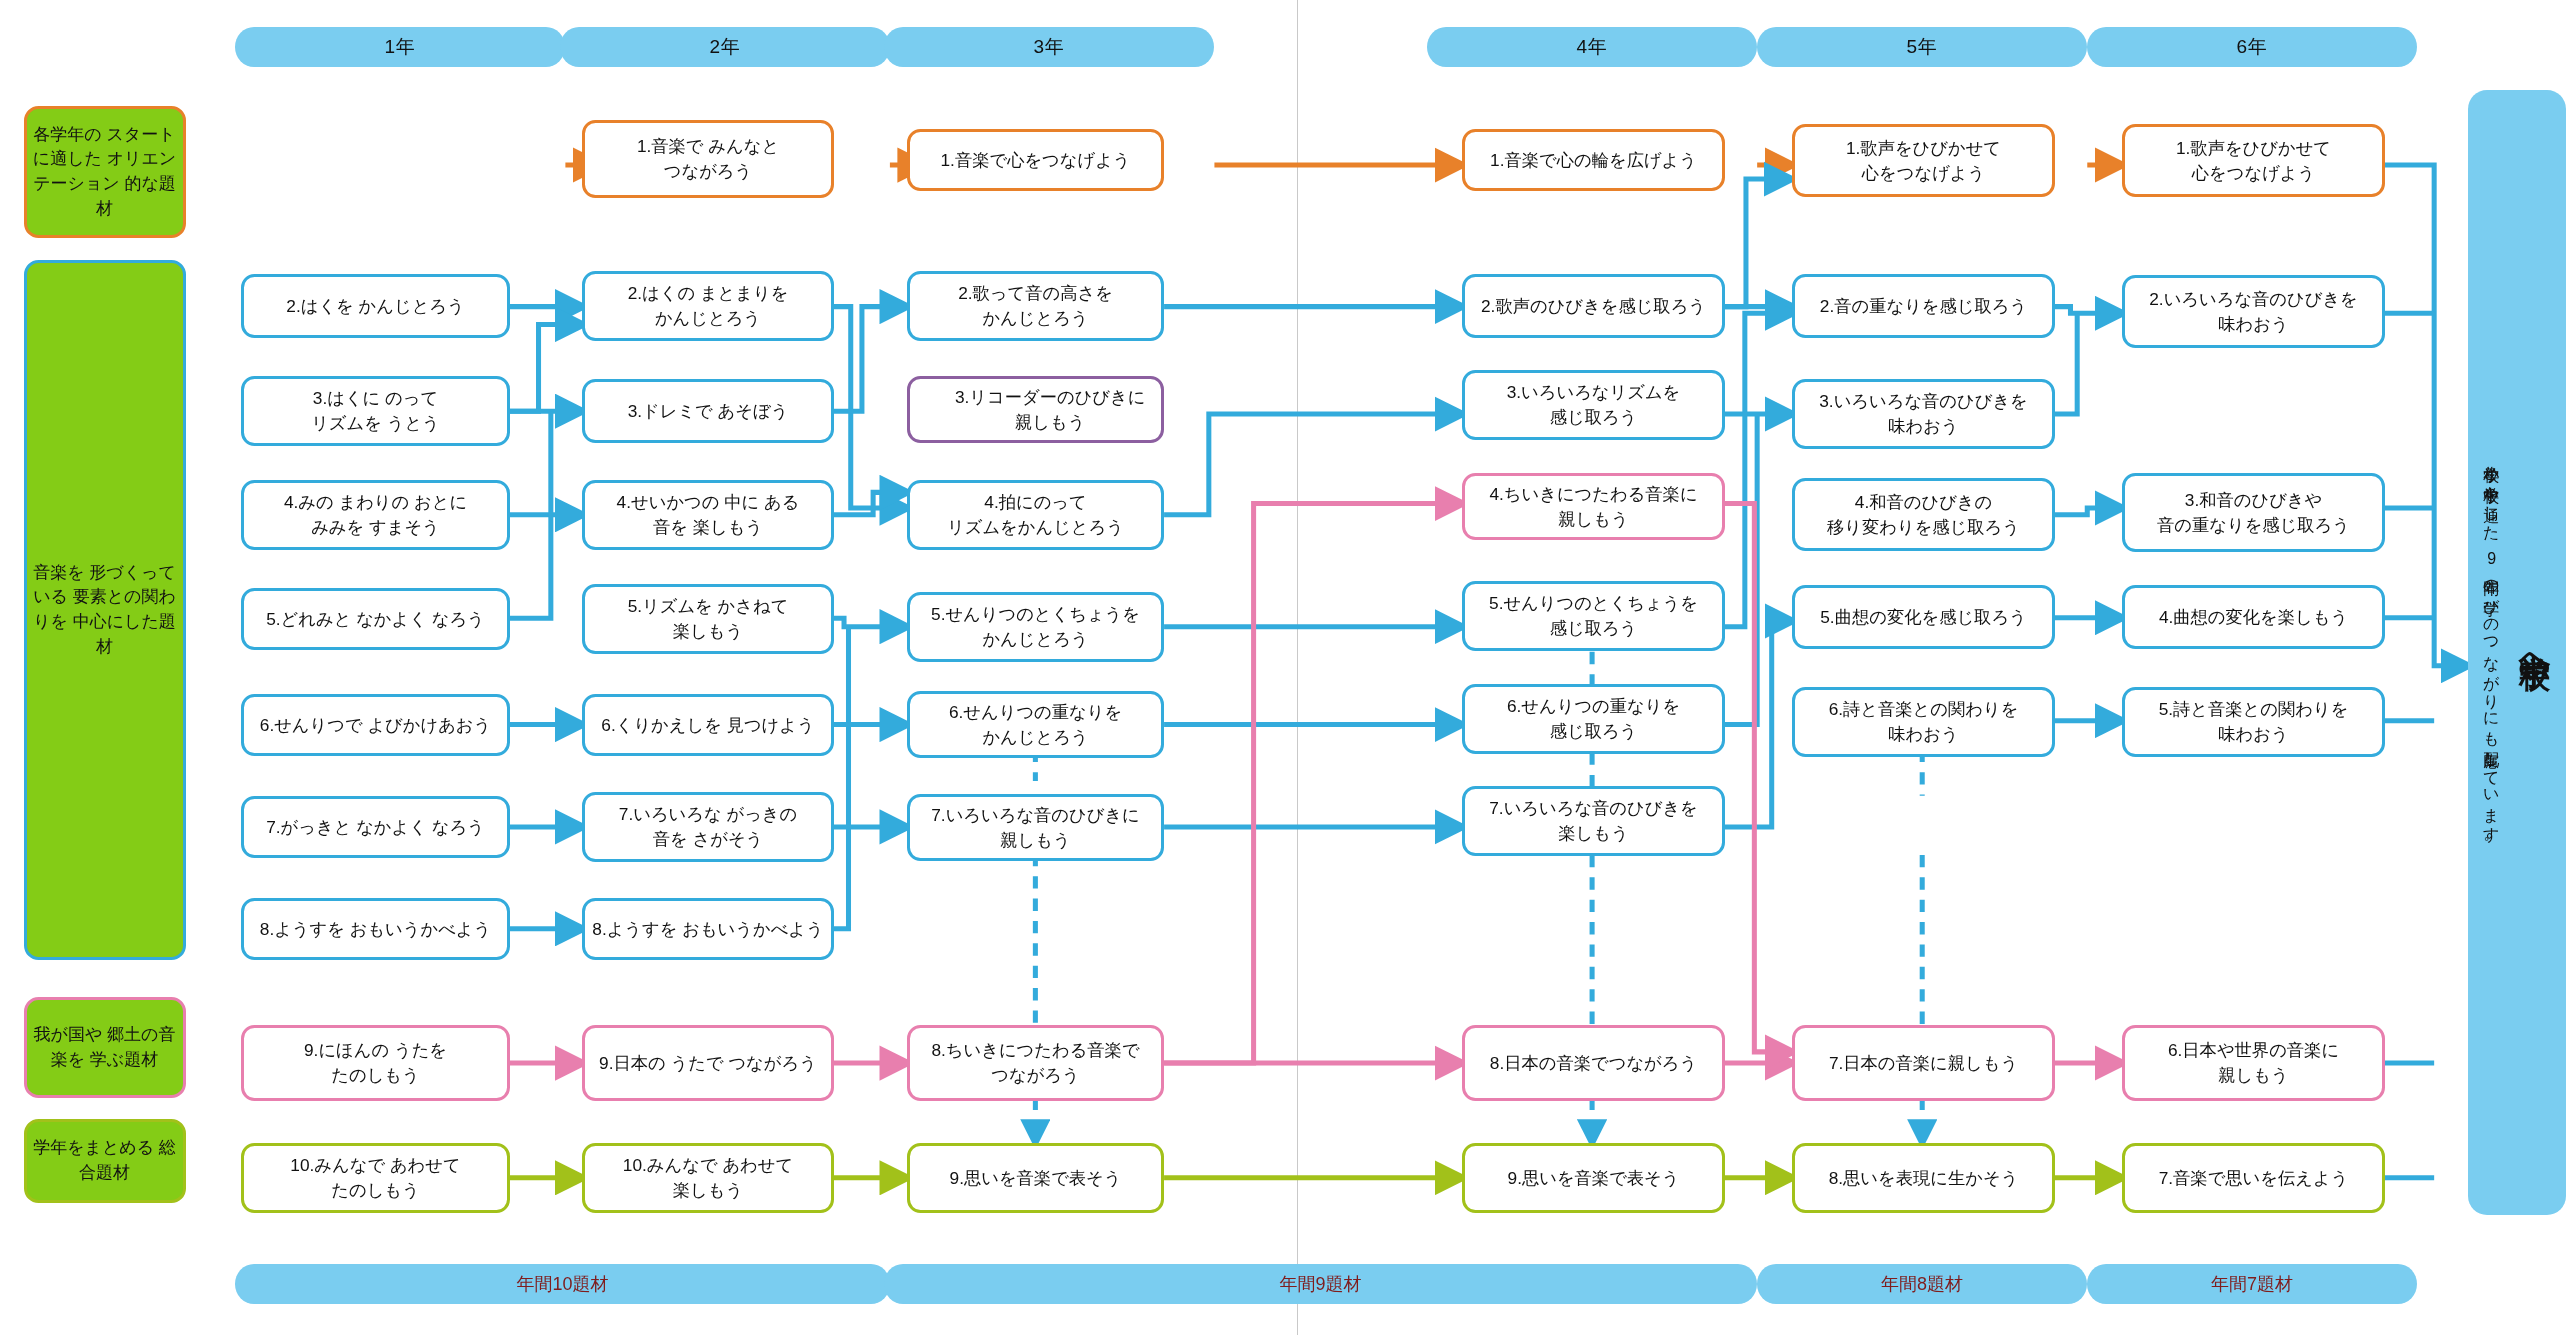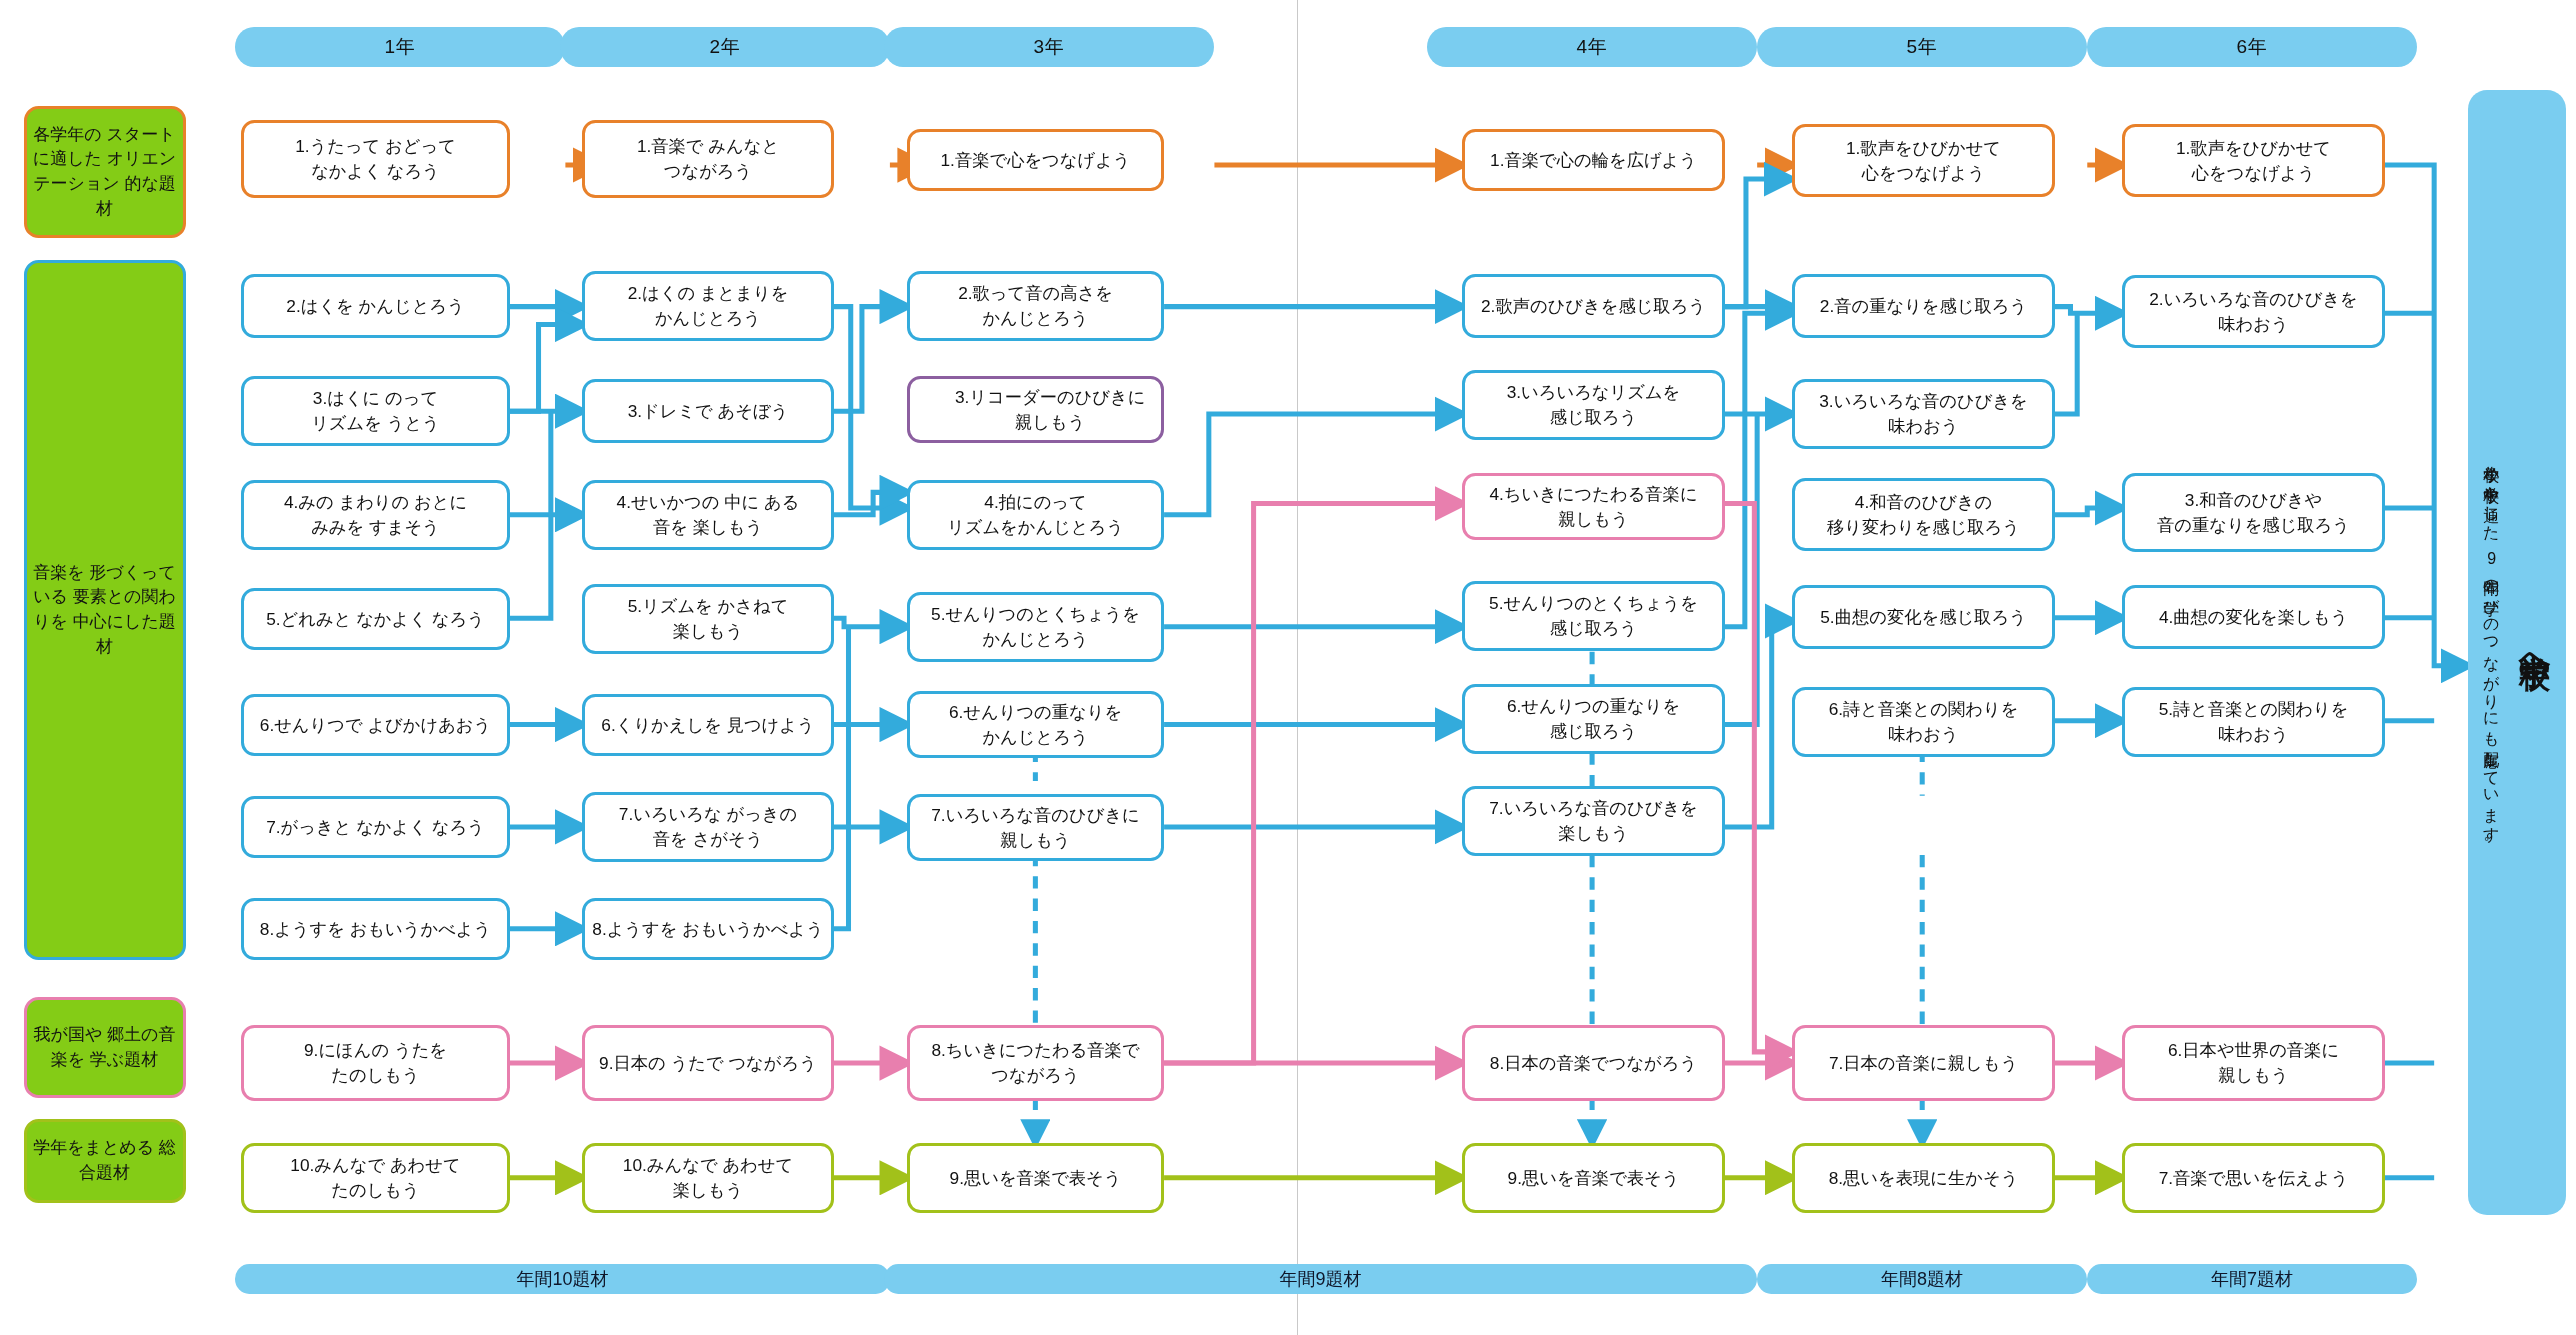--- a/index.html
+++ b/index.html
@@ -6,24 +6,24 @@
   body{font-family:"Liberation Sans","DejaVu Sans",sans-serif;}
   #root{position:relative;width:2576px;height:1335px;background:#fff;overflow:hidden;}
 
   .hdr{
     position:absolute;height:40px;background:#7ACDF0;
     border-radius:19px/20px;
     display:flex;align-items:center;justify-content:center;
     font-size:19px;color:#111;letter-spacing:0.6px;
   }
   .footbar{
-    position:absolute;height:30px;background:#7ACDF0;
+    position:absolute;height:40px;background:#7ACDF0;
     border-radius:19px/20px;
     display:flex;align-items:center;justify-content:center;
-    font-size:18px;color:#0f172a;
+    font-size:18px;color:#7f1d1d;
   }
 
   .cat{
     position:absolute;background:#84cc16;border-radius:14.6px;
     display:flex;align-items:center;justify-content:center;text-align:center;
     font-size:17px;line-height:1.45;color:#111;box-sizing:border-box;
   }
   .cat.orange{border:3.9px solid #E8812A;}
   .cat.blue{border:3.9px solid #33ABDC;}
   .cat.pink{border:3.9px solid #E87FAE;}
@@ -183,22 +183,20 @@
       <path d="M4262,295 L4350,295 L4350,1190 L4410,1190" stroke="#33ABDC" marker-end="url(#aB)"></path>
       <path d="M4262,560 L4350,560" stroke="#33ABDC"></path>
       <path d="M4262,908 L4350,908" stroke="#33ABDC"></path>
       <path d="M4262,1104 L4350,1104" stroke="#33ABDC"></path>
       <path d="M4262,1288 L4350,1288" stroke="#33ABDC"></path>
       <path d="M4262,1900 L4350,1900" stroke="#33ABDC"></path>
       <path d="M4262,2105 L4350,2105" stroke="#33ABDC"></path>
     </g>
   </svg>
 
-  <div class="node orange" style="left:241px;top:120px;width:269px;height:78px;">1.うたって おどって
-なかよく なろう</div>
   <div class="node blue" style="left:241px;top:274px;width:269px;height:64px;">2.はくを かんじとろう</div>
   <div class="node blue" style="left:241px;top:376px;width:269px;height:70px;">3.はくに のって
 リズムを うとう</div>
   <div class="node blue" style="left:241px;top:480px;width:269px;height:70px;">4.みの まわりの おとに
 みみを すまそう</div>
   <div class="node blue" style="left:241px;top:588px;width:269px;height:62px;">5.どれみと なかよく なろう</div>
   <div class="node blue" style="left:241px;top:694px;width:269px;height:62px;">6.せんりつで よびかけあおう</div>
   <div class="node blue" style="left:241px;top:796px;width:269px;height:62px;">7.がっきと なかよく なろう</div>
   <div class="node blue" style="left:241px;top:898px;width:269px;height:62px;">8.ようすを おもいうかべよう</div>
   <div class="node pink" style="left:241px;top:1025px;width:269px;height:76px;">9.にほんの うたを

